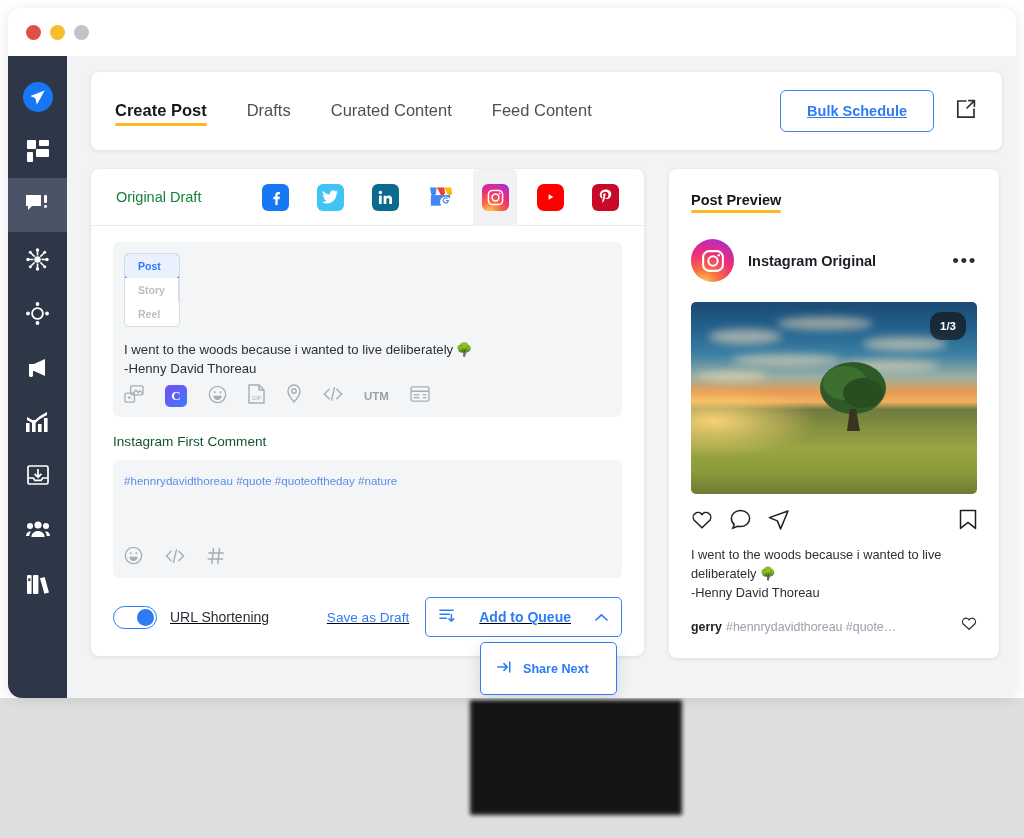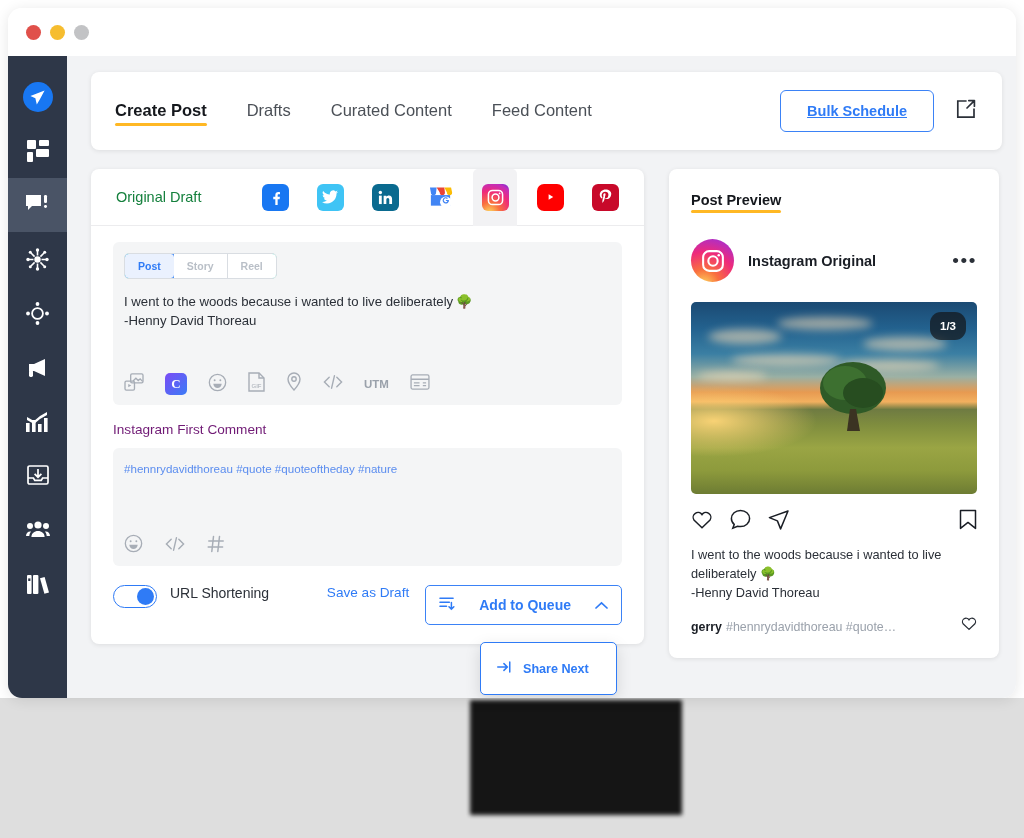--- a/index.html
+++ b/index.html
@@ -105,21 +105,21 @@
 
   #editor-inner { padding: 16px 22px 0 22px; }
 
   #compose-box {
     background: #f4f5f6; border-radius: 6px;
     padding: 11px 11px 9px 11px; min-height: 163px;
     display: flex; flex-direction: column;
   }
   #seg {
     display: inline-flex; border-radius: 5px; overflow: hidden;
-    border: 1px solid #d9dde2; width: max-content; background: #5eead4;
+    border: 1px solid #d9dde2; width: max-content; background: #5eead4; flex-direction: column;
   }
   .seg-btn {
     font-size: 10.5px; font-weight: bold; padding: 6px 13px;
     color: #b9bfc7; background: #ffffff;
     border-right: 1px solid #d9dde2;
   }
   .seg-btn:last-child { border-right: none; }
   .seg-btn.on {
     color: #2f7bf6; background: #eaf1fe;
     border: 1px solid #2f7bf6; border-radius: 4px; margin: -1px;
@@ -134,31 +134,31 @@
   }
   .canva-btn {
     width: 22px; height: 22px; border-radius: 5px;
     background: linear-gradient(135deg,#7b4bf5,#3a7cf6);
     color: #fff; font-size: 13px; font-weight: bold;
     display: flex; align-items: center; justify-content: center;
     font-family: "Liberation Serif", serif;
   }
   .utm-txt { font-size: 11.5px; font-weight: bold; color: #9aa1ab; }
 
-  #comment-label { margin: 17px 0 11px 0; font-size: 13.6px; color: #701a75; }
+  #comment-label { margin: 17px 0 11px 0; font-size: 13.6px; color: #14532d; }
   #comment-box {
     background: #f4f5f6; border-radius: 6px; padding: 14px 11px 9px 11px;
     min-height: 118px; display: flex; flex-direction: column;
   }
   #comment-text { font-size: 11.6px; color: #5b8def; flex: 1; }
   #comment-tools { display: flex; align-items: center; gap: 22px; color: #a7adb6; }
 
   #editor-footer {
-    display: flex; align-items: flex-start;
-    padding: 19px 22px 19px 0; margin-left: 22px;
+    display: flex; align-items: center;
+    padding: 19px 22px 19px 0; margin-left: 22px; text-decoration: underline;
   }
   #url-toggle {
     width: 44px; height: 23px; border-radius: 12px;
     border: 1.6px solid #2f7bf6; background: #fff;
     display: flex; align-items: center; justify-content: flex-end;
     padding: 0 2px; flex: none;
   }
   #url-knob { width: 17px; height: 17px; border-radius: 50%; background: #2f7bf6; }
   #url-label { margin-left: 13px; font-size: 14px; color: #2b3038; }
   #footer-spacer { flex: 1; }

